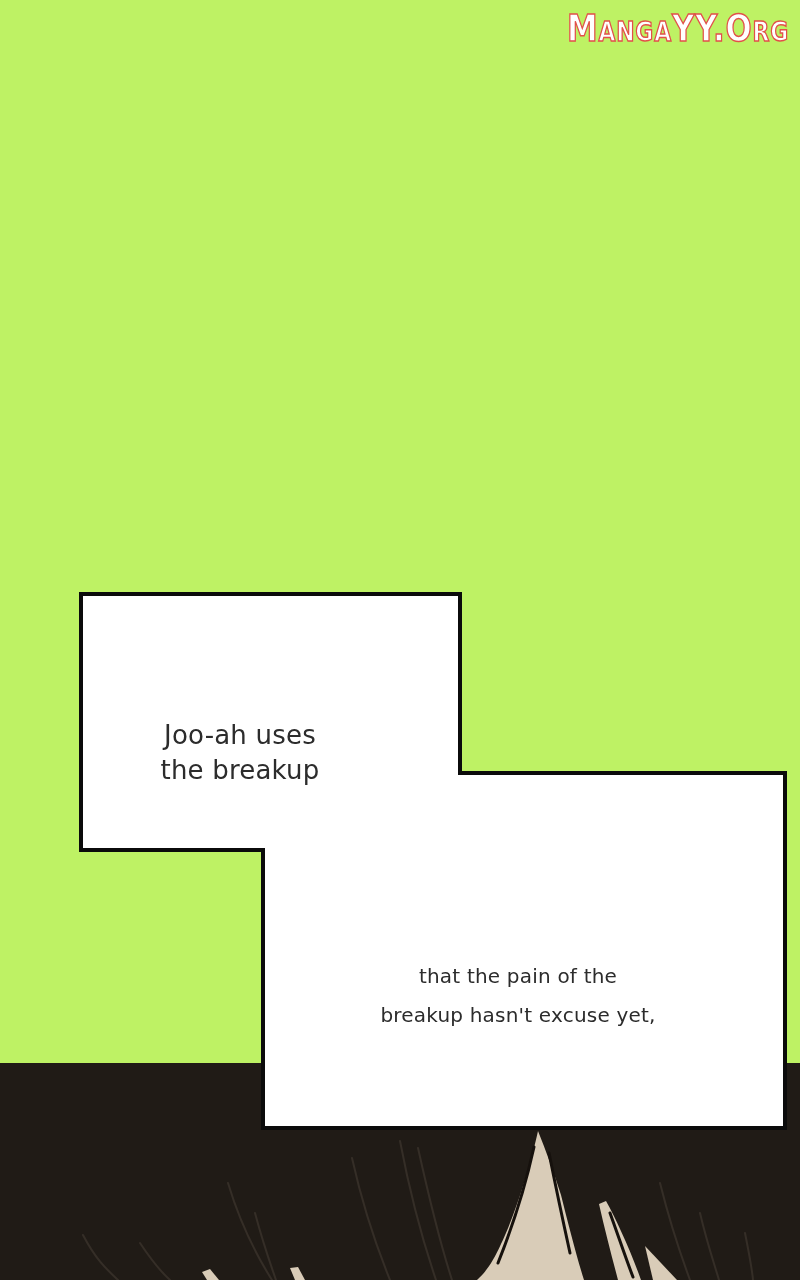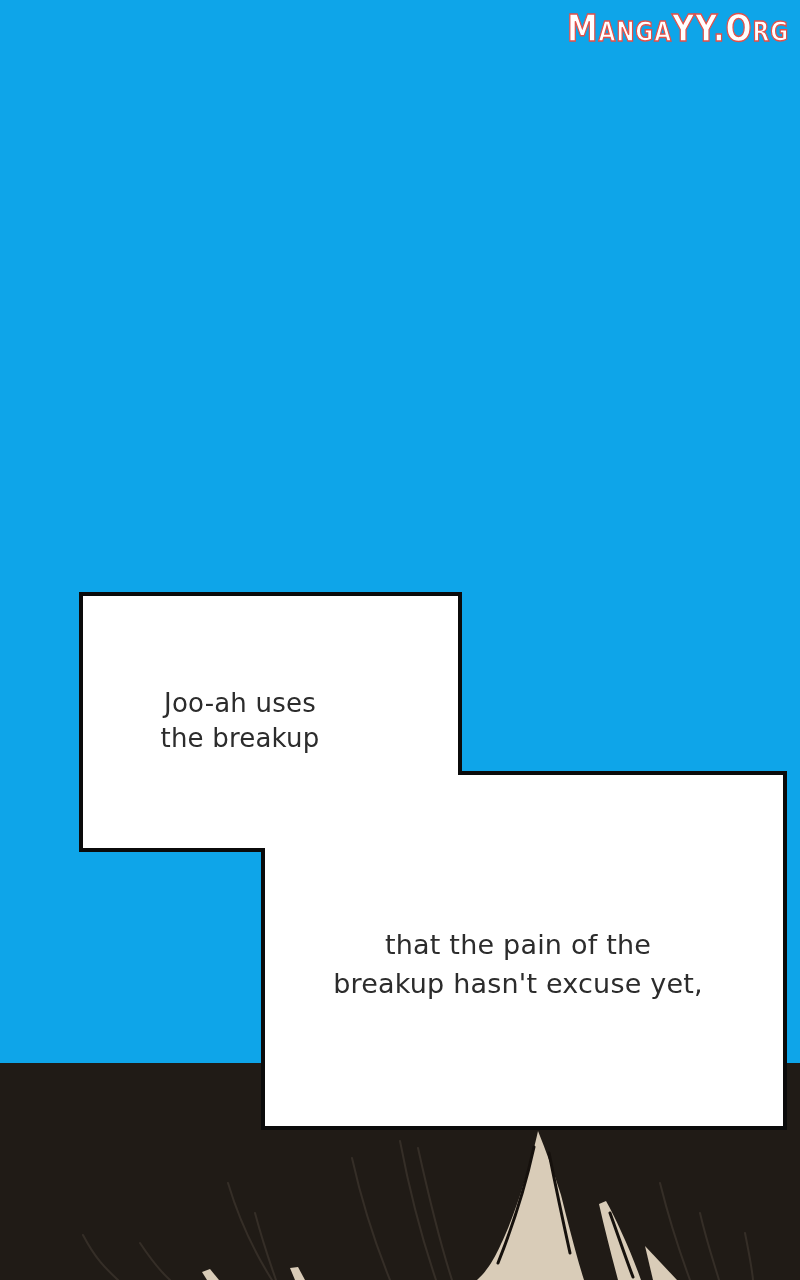--- a/index.html
+++ b/index.html
@@ -5,21 +5,21 @@
   html, body {
     margin: 0;
     padding: 0;
     background: #ffffff;
     font-family: "DejaVu Sans", sans-serif;
   }
   .page {
     position: relative;
     width: 800px;
     height: 1280px;
-    background: #0ea5e9;
+    background: #bef264;
     overflow: hidden;
   }
   .watermark-svg {
     position: absolute;
     top: 0;
     left: 550px;
     width: 250px;
     height: 56px;
   }
   .bottom-scene-svg {
@@ -35,33 +35,34 @@
     top: 0;
     width: 800px;
     height: 1280px;
     pointer-events: none;
   }
   .caption {
     position: absolute;
     text-align: center;
     color: #2c2c2c;
     letter-spacing: 0.2px;
+    margin-top: 32px;
   }
   .caption-1 {
     left: 80px;
     top: 686px;
     width: 320px;
     font-size: 26px;
     line-height: 35px;
   }
   .caption-2 {
     left: 308px;
     top: 925px;
     width: 420px;
-    font-size: 27px;
+    font-size: 20px;
     line-height: 39px;
   }
   .caption .line {
     display: block;
     white-space: nowrap;
   }
 </style>
 </head>
 <body>
 

